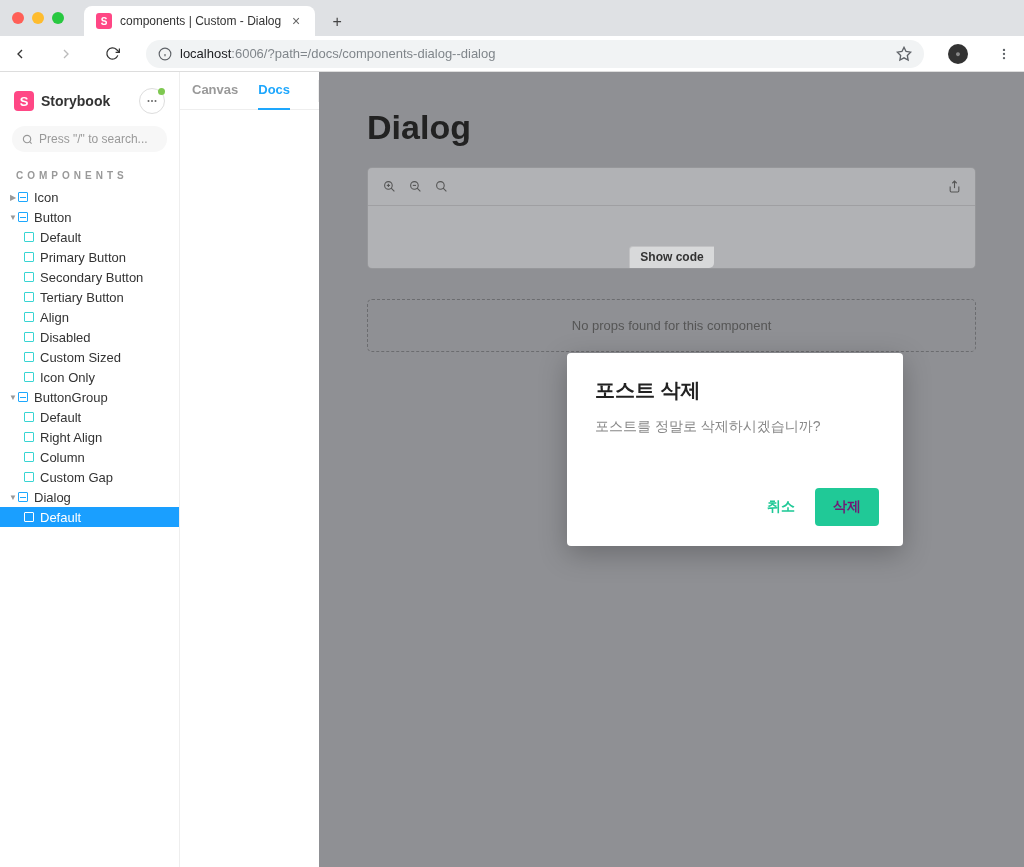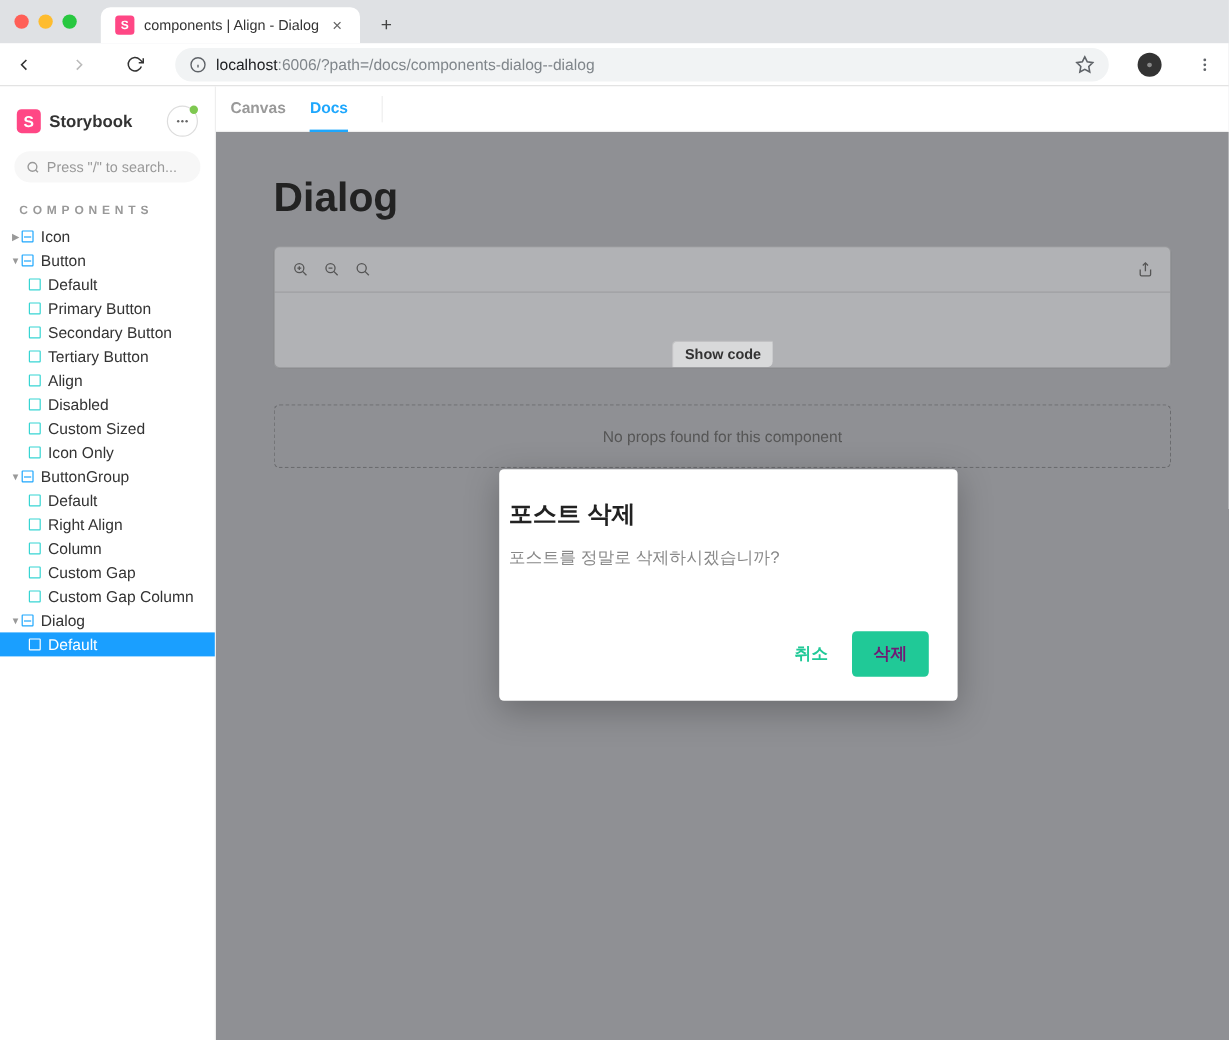--- a/index.html
+++ b/index.html
@@ -47,61 +47,61 @@
 .tree-item.selected .story-icon, .tree-item.selected .caret { color: #fff; }
 .caret { width: 10px; font-size: 8px; color: #999; display: inline-flex; justify-content: center; }
 .folder-icon { width: 10px; height: 10px; border: 1.2px solid #1ea7fd; border-radius: 1px; margin-right: 6px; flex-shrink: 0; position: relative; }
 .folder-icon::after { content: ''; position: absolute; left: 1px; top: 1px; right: 1px; height: 3px; border-bottom: 1.2px solid #1ea7fd; }
 .story-icon { width: 10px; height: 10px; border: 1.2px solid #37d5d3; border-radius: 1px; margin-right: 6px; flex-shrink: 0; }
 .tree-label { white-space: nowrap; }
 .lvl1 { padding-left: 8px; }
 .lvl2 { padding-left: 24px; }
 
 
-.main { flex: 1; background: #fff; position: relative; display: flex; flex-direction: column; }
+.main { flex: 1; background: #fff; position: relative; display: flex; flex-direction: row; }
 .tabs { display: flex; align-items: center; height: 38px; border-bottom: 1px solid #eee; padding-left: 12px; gap: 20px; }
 .tab-btn { font-size: 13px; font-weight: 600; color: #999; height: 38px; display: flex; align-items: center; border-bottom: 2px solid transparent; }
 .tab-btn.active { color: #1ea7fd; border-bottom-color: #1ea7fd; }
 .tab-divider { width: 1px; height: 22px; background: #eee; margin-left: 8px; }
 
 .content-area { flex: 1; background: #8f9094; position: relative; overflow: hidden; }
 .doc-inner { padding: 36px 48px; }
 .doc-title { font-size: 34px; font-weight: 900; color: #222; margin-bottom: 20px; }
 .preview-panel { background: #b1b2b5; border: 1px solid rgba(0,0,0,0.15); border-radius: 5px; }
 .preview-toolbar { height: 38px; display: flex; align-items: center; justify-content: space-between; padding: 0 14px; border-bottom: 1px solid rgba(0,0,0,0.1); }
 .tb-left { display: flex; gap: 12px; color: #666; }
 .tb-icon { width: 14px; height: 14px; display: flex; align-items: center; justify-content: center; }
 .preview-body { height: 40px; }
 .preview-footer { display: flex; justify-content: center; }
 .show-code { background: rgba(255,255,255,0.5); border-left: 1px solid rgba(0,0,0,0.1); border-top: 1px solid rgba(0,0,0,0.1); padding: 3px 10px 4px 10px; font-size: 12px; font-weight: 600; color: #333; border-radius: 4px 0 5px 0; }
 .props-panel { margin-top: 30px; border: 1px dashed rgba(0,0,0,0.25); border-radius: 5px; padding: 18px; text-align: center; font-size: 13px; color: #555; }
 
 
-.modal { position: absolute; left: 236px; top: 281px; width: 382px; background: #fff; border-radius: 4px; box-shadow: 0 8px 28px rgba(0,0,0,0.25); padding: 24px 24px 20px 8px; }
+.modal { position: absolute; left: 248px; top: 281px; width: 336px; background: #fff; border-radius: 4px; box-shadow: 0 8px 28px rgba(0,0,0,0.25); padding: 24px 24px 20px 28px; }
 .modal-title { font-size: 20px; font-weight: 700; color: #222; margin-bottom: 14px; }
 .modal-body { font-size: 14px; color: #888; margin-bottom: 52px; }
 .modal-actions { display: flex; justify-content: flex-end; gap: 14px; align-items: center; }
 .btn-cancel { background: none; border: none; color: #20c997; font-size: 14px; font-weight: 600; padding: 8px 6px; cursor: pointer; text-align: center; }
 .btn-confirm { background: #20c997; color: #701a75; border: none; border-radius: 4px; font-size: 14px; font-weight: 600; padding: 10px 18px; cursor: pointer; }
 
 svg { display: block; }
 </style>
 </head>
 <body>
 
 <div class="browser-chrome">
   <div class="tab-bar">
     <div class="traffic-lights">
       <div class="traffic-light red"></div>
       <div class="traffic-light yellow"></div>
       <div class="traffic-light green"></div>
     </div>
     <div class="tab">
       <div class="tab-favicon">S</div>
-      <div class="tab-title">components | Align - Dialog</div>
+      <div class="tab-title">components | Custom - Dialog</div>
       <div class="tab-close">×</div>
     </div>
     <div class="new-tab">+</div>
   </div>
   <div class="address-bar">
     <div class="nav-btn">
       <svg width="16" height="16" viewBox="0 0 24 24" fill="none" stroke="currentColor" stroke-width="2">
           <polyline points="15 18 9 12 15 6"></polyline>
         </svg>
     </div>
@@ -223,24 +223,20 @@
           <span class="story-icon"></span>
           <span class="tree-label">Right Align</span>
         </div>
       <div class="tree-item lvl2">
           <span class="story-icon"></span>
           <span class="tree-label">Column</span>
         </div>
       <div class="tree-item lvl2">
           <span class="story-icon"></span>
           <span class="tree-label">Custom Gap</span>
-        </div>
-      <div class="tree-item lvl2">
-          <span class="story-icon"></span>
-          <span class="tree-label">Custom Gap Column</span>
         </div>
 
       <div class="tree-item lvl1">
           <span class="caret">▼</span>
           <span class="folder-icon"></span>
           <span class="tree-label">Dialog</span>
         </div>
       <div class="tree-item lvl2 selected">
           <span class="story-icon" style="border-color:#fff"></span>
           <span class="tree-label">Default</span>

